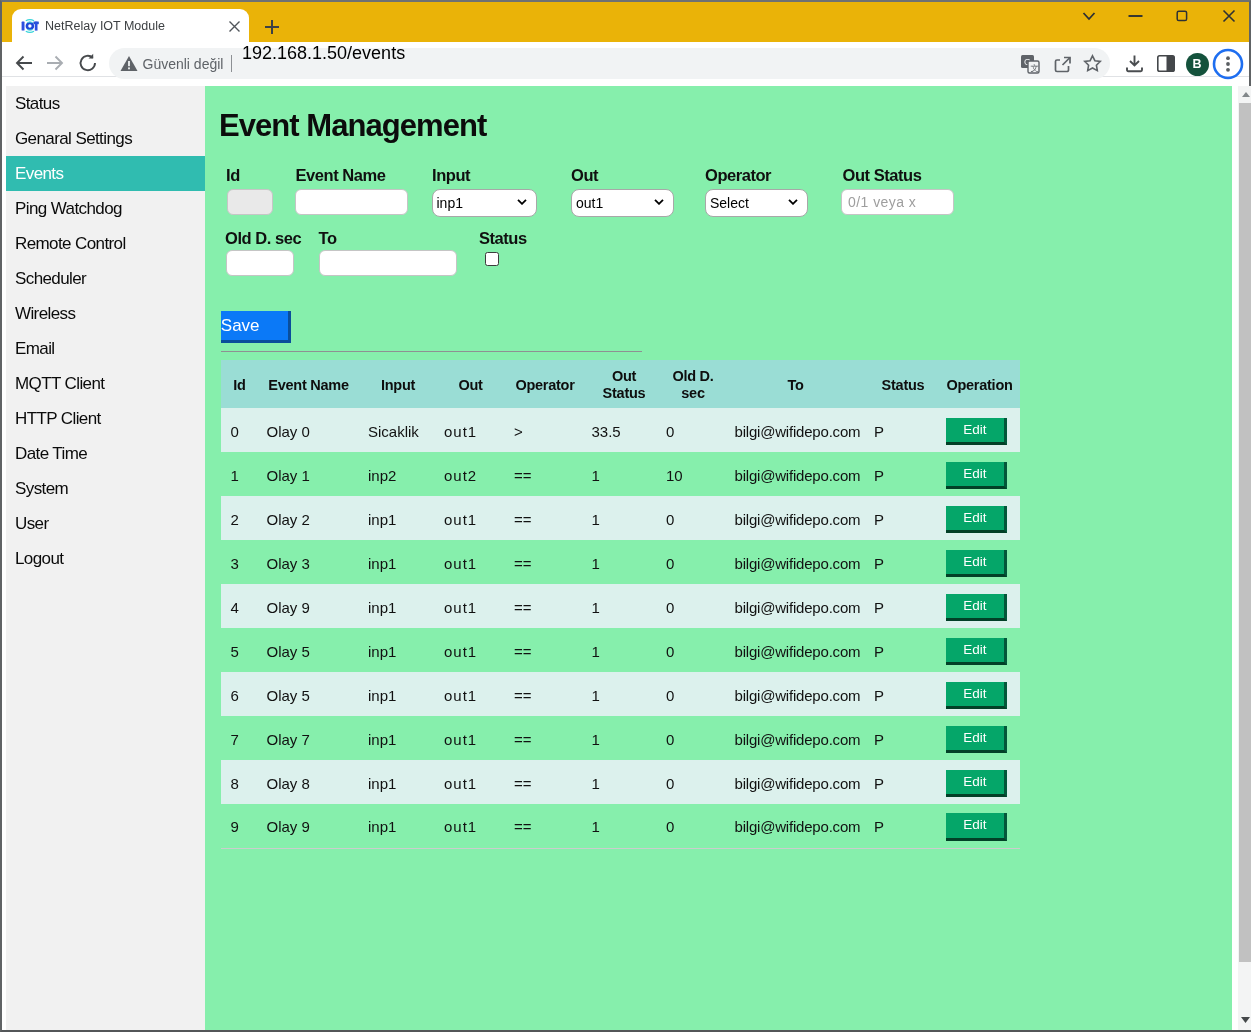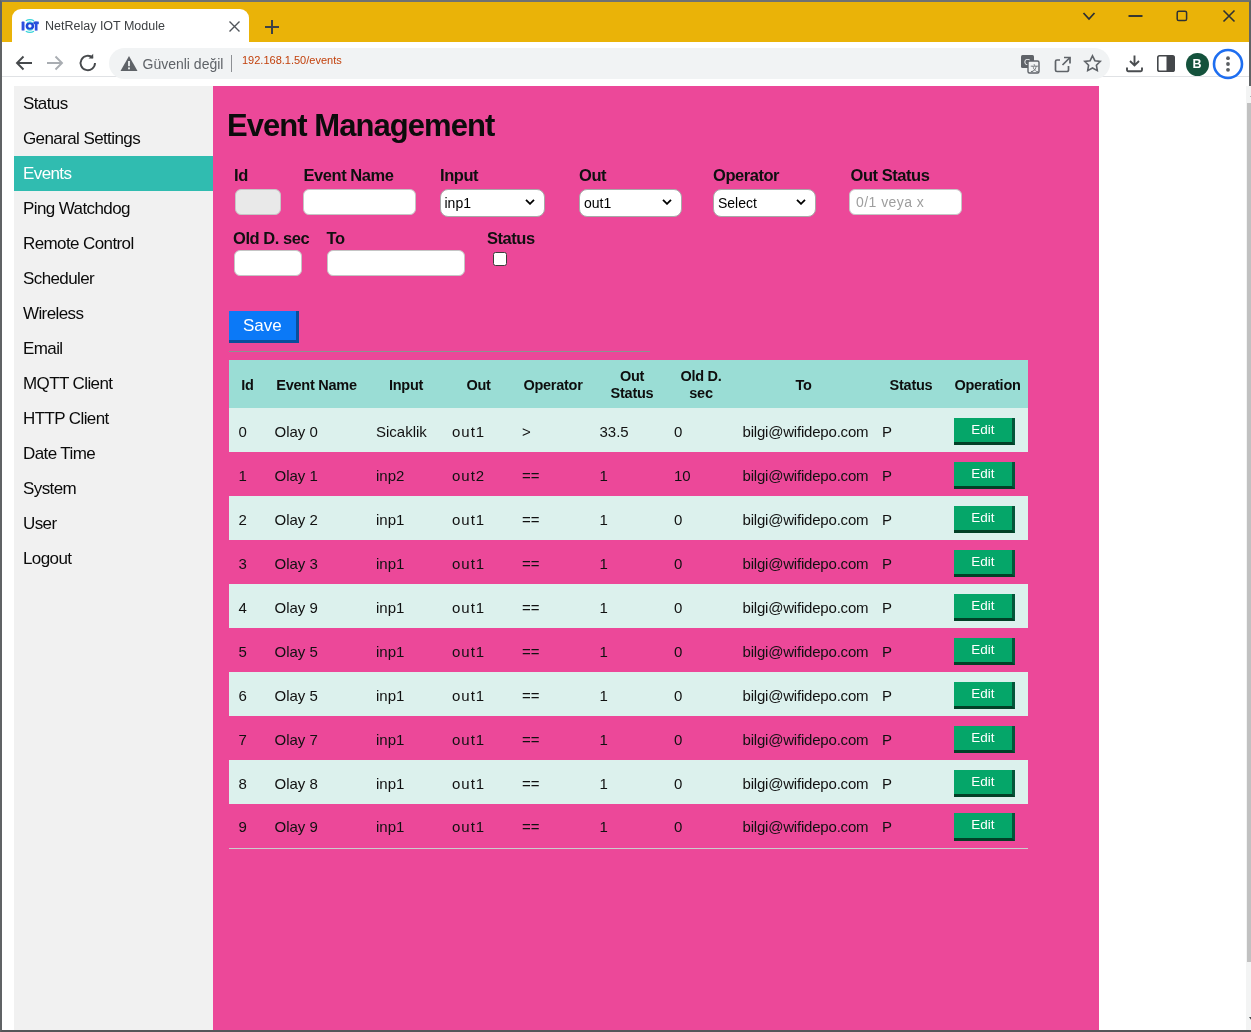--- a/index.html
+++ b/index.html
@@ -9,35 +9,35 @@
   
   #tabbar { position:absolute; left:0; top:0; width:1247px; height:40px; background:#eab308; }
   #tab { position:absolute; left:10px; top:7px; width:237px; height:33px; background:#fff; border-radius:9px 9px 0 0; }
   #tabtitle { position:absolute; left:43px; top:17px; font-size:12.5px; color:#3d4043; }
   .icon { position:absolute; }
   
   #toolbar { position:absolute; left:0; top:40px; width:1247px; height:35px; background:#fff; border-bottom:1px solid #e0e2e5; }
   #pill { position:absolute; left:107px; top:6px; width:1001px; height:31px; border-radius:15.5px; background:#f1f3f4; }
   #secttext { position:absolute; left:140.5px; top:14px; font-size:14px; color:#5f6368; }
   #divider { position:absolute; left:229px; top:13px; width:1px; height:17px; background:#8d9094; }
-  #urltext { position:absolute; left:240px; top:12px; font-size:11px; color:#c2410c; }
-  
-  #content { position:absolute; left:12px; top:84px; width:1085px; height:944px; background:#ec4899; }
+  #urltext { position:absolute; left:240px; top:1px; font-size:18px; color:#000000; }
+  
+  #content { position:absolute; left:4px; top:84px; width:1226px; height:944px; background:#86efac; }
   #sidebar { position:absolute; left:0; top:0; width:199px; height:944px; background:#f1f1f1; }
   .mi { position:absolute; left:0; width:199px; height:35px; font-size:17px; color:#0b0b0b; line-height:35px; padding-left:9px; letter-spacing:-0.6px; }
   .mi.active { background:#30bcb0; color:#fff; }
   
   h1#hdr { position:absolute; left:213px; top:22px; font-size:31px; font-weight:bold; letter-spacing:-0.95px; color:#0c0c0c; }
   .lbl { position:absolute; font-size:16.5px; font-weight:bold; color:#101010; letter-spacing:-0.45px; }
   .inp { position:absolute; height:26px; border:1px solid #c5c5c5; border-radius:6px; background:#fff; font-size:13px; padding:0 8px; color:#111; }
   .inp.dis { background:#e9e9e9; border-color:#c6c6c6; }
   .sel { position:absolute; height:28px; border:1px solid #a8a8a8; border-radius:8px; background:#fff; font-size:14px; padding-left:4px; color:#000; line-height:26px; }
   .sel svg { position:absolute; right:9px; top:9px; }
   .ph { color:#9e9e9e; }
-  #savebtn { position:absolute; left:214.8px; top:225px; width:70px; height:32px; background:#0b79f7; border:none; border-right:3px solid #0a4e9b; border-bottom:3px solid #0a4e9b; color:#fff; font-size:17px; font-family:"Liberation Sans",sans-serif; text-align:center; line-height:27px; }
+  #savebtn { position:absolute; left:214.8px; top:225px; width:70px; height:32px; background:#0b79f7; border:none; border-right:3px solid #0a4e9b; border-bottom:3px solid #0a4e9b; color:#fff; font-size:17px; font-family:"Liberation Sans",sans-serif; text-align:left; line-height:27px; }
   #hr1 { position:absolute; left:215px; top:264.5px; width:420.5px; height:1px; background:#8e9192; }
   
   #tbl { position:absolute; left:215px; top:274px; border-collapse:collapse; table-layout:fixed; width:799px; border-bottom:1px solid #cbcdcd; }
   #tbl th { background:#9addd5; font-size:14.5px; font-weight:bold; color:#0e0e0e; text-align:center; height:48px; line-height:16.5px; vertical-align:middle; padding:1.5px 0 0 0; letter-spacing:-0.25px; }
   #tbl td { font-size:15px; color:#111; height:44px; vertical-align:middle; padding:2px 0 0 0; }
   #tbl tr.odd td { background:#dcf1ed; }
   #tbl td.c1 { padding-left:9.5px; } #tbl td.c2 { padding-left:8.5px; } #tbl td.c3 { padding-left:9px; }
   #tbl td.c4 { padding-left:7px; letter-spacing:1px; } #tbl td.c5 { padding-left:10px; } #tbl td.c6 { padding-left:5.5px; }
   #tbl td.c7 { padding-left:4px; } #tbl td.c8 { padding-left:10.5px; letter-spacing:-0.2px; } #tbl td.c9 { padding-left:7px; }
   #tbl td.c10 { text-align:center; padding-right:6px; }

